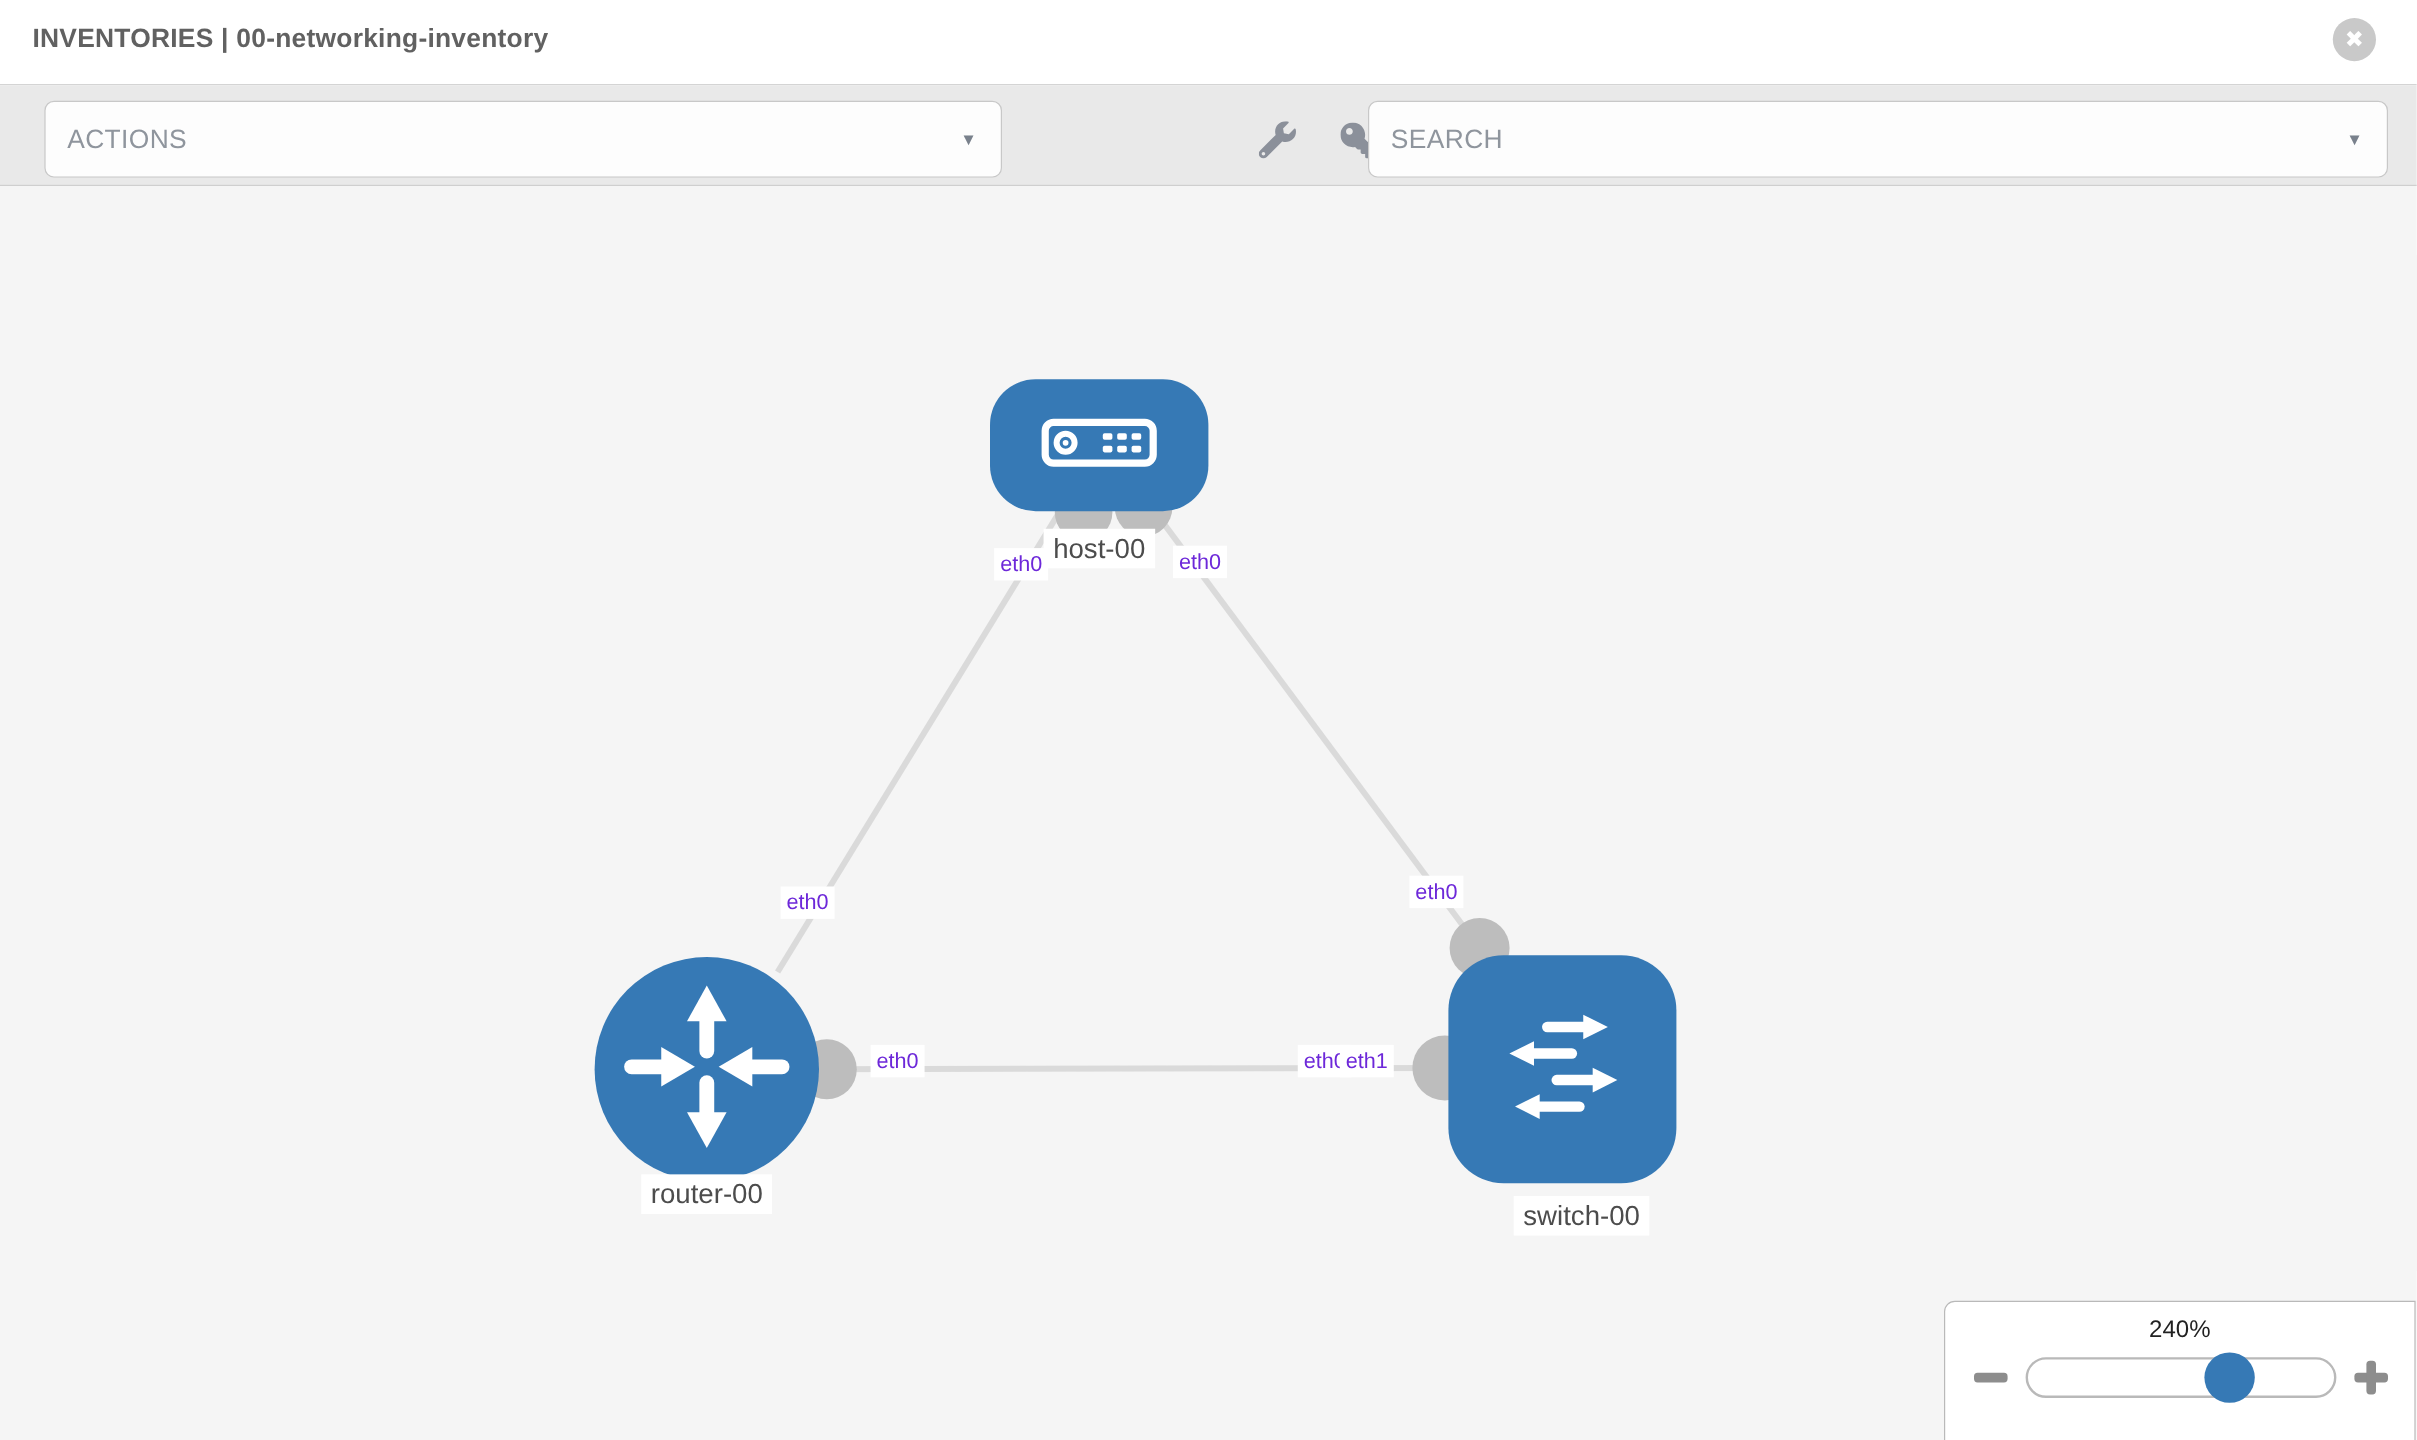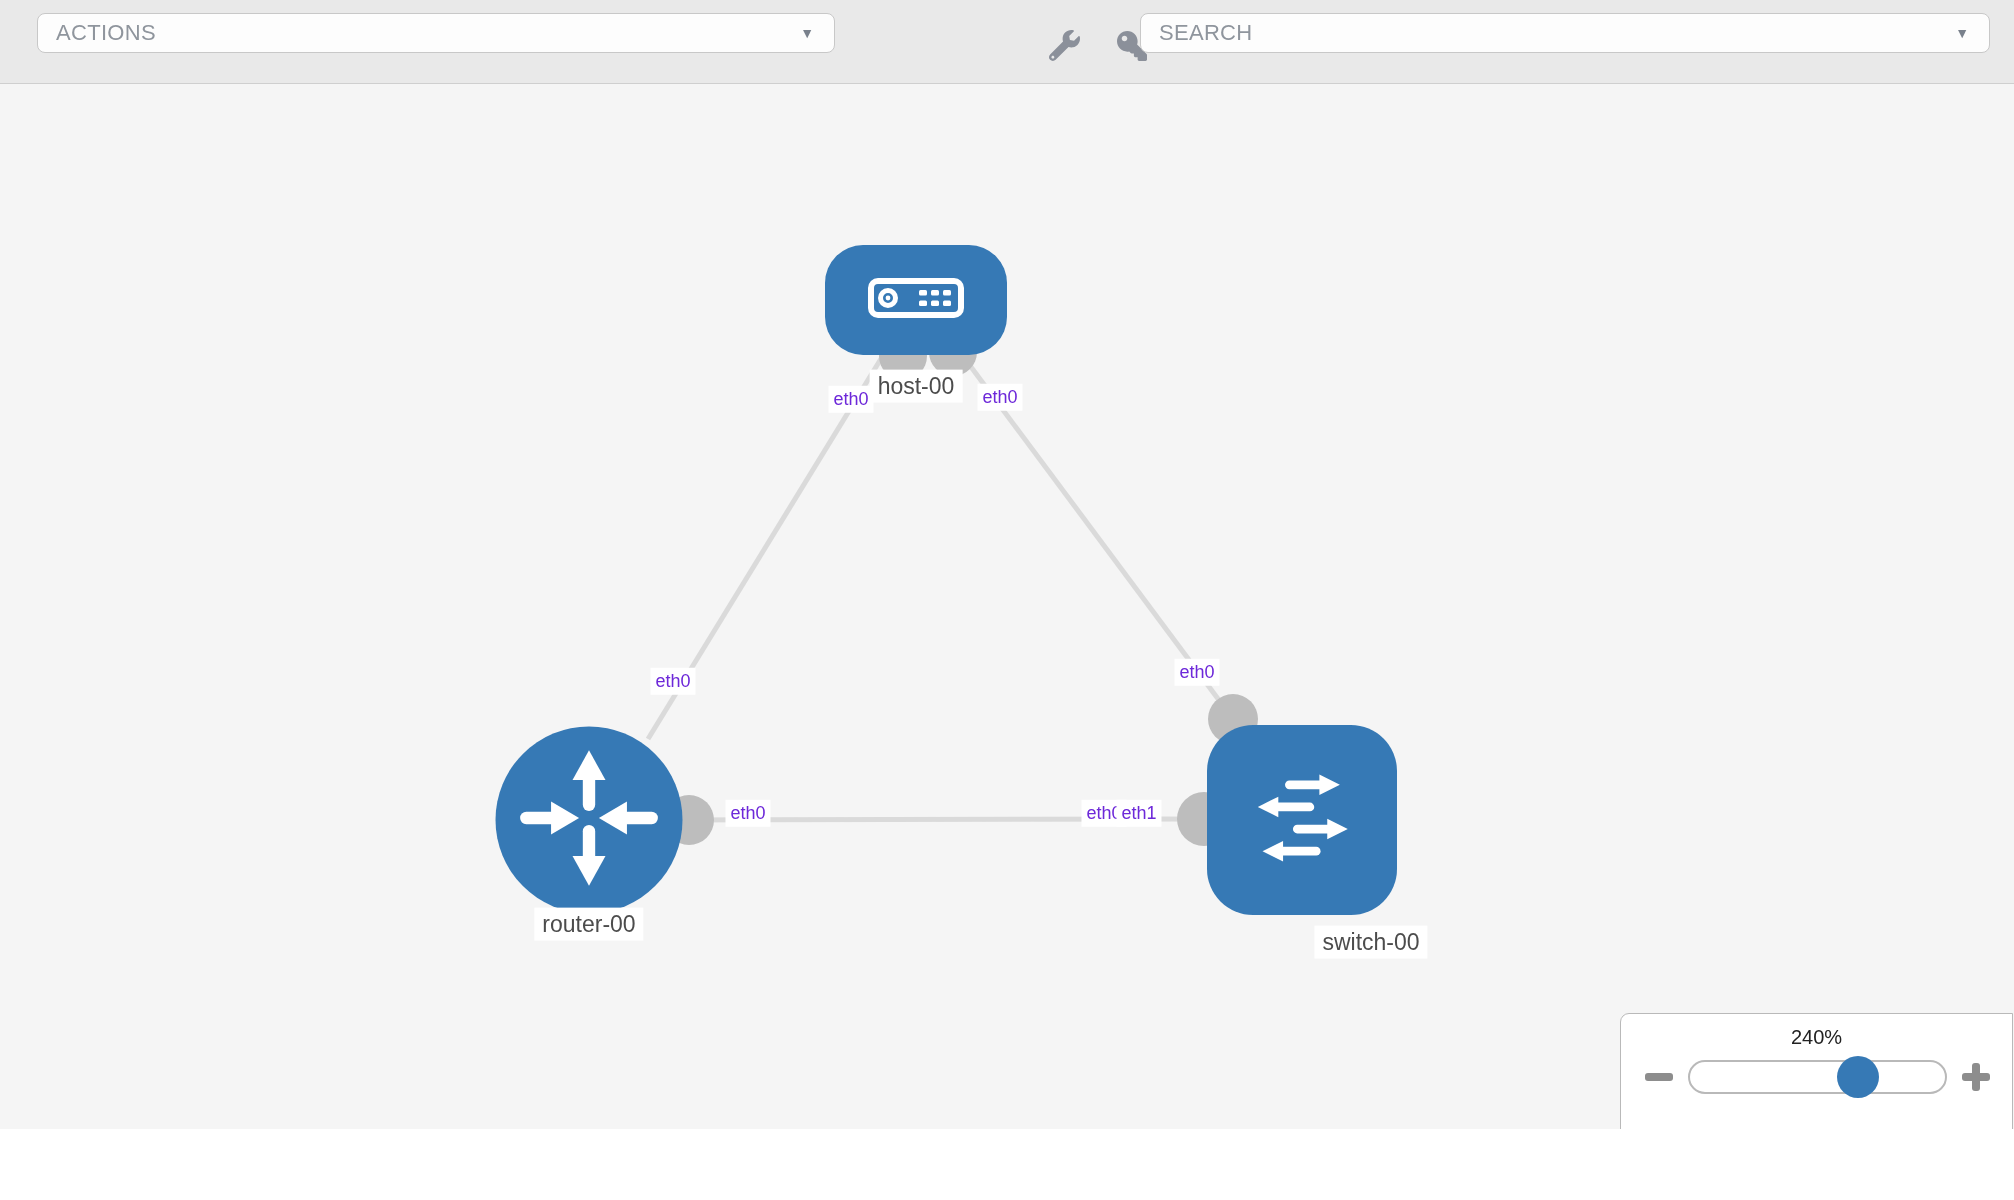--- a/index.html
+++ b/index.html
@@ -8,21 +8,21 @@
 
   
   .hdr{position:relative;height:70px;background:#fff;border-bottom:1px solid #d4d4d4;}
   .hdr h1{margin:0;position:absolute;left:27px;top:19px;font-size:22px;font-weight:700;color:#616161;letter-spacing:.2px;}
   .close-btn{position:absolute;left:1944px;top:15px;width:36px;height:36px;border:none;padding:0;
     border-radius:50%;background:#c9c9c9;color:#fff;cursor:pointer;display:flex;align-items:center;justify-content:center;
     font-size:19px;font-weight:700;line-height:1;font-family:inherit;}
 
   
   .tbar{position:relative;height:83px;background:#e9e9e9;border-bottom:1px solid #cfcfcf;}
-  .select{position:absolute;top:13px;height:40px;background:#fdfdfd;border:1px solid #c8c8c8;border-radius:8px;
+  .select{position:absolute;top:13px;height:64px;background:#fdfdfd;border:1px solid #c8c8c8;border-radius:8px;
     box-sizing:border-box;display:flex;align-items:center;justify-content:space-between;cursor:pointer;}
   .select .ph{font-size:22px;color:#8f959d;padding-left:18px;letter-spacing:.3px;}
   .select .caret{font-size:14px;color:#79818c;padding-right:20px;}
   .sel-actions{left:37px;width:798px;}
   .sel-search{left:1128px;width:850px;margin-left:12px;}
   .tool-btn{position:absolute;top:27px;width:40px;height:40px;border:none;background:transparent;padding:0;cursor:pointer;
     display:flex;align-items:center;justify-content:center;}
   .tool-btn.wrench{left:1044px;}
   .tool-btn.key{left:1112px;}
 
@@ -51,20 +51,26 @@
   .zoom-track{position:relative;flex:1;height:34px;margin:0 15px;background:#fff;border:2px solid #b9b9b9;
     border-radius:18px;box-sizing:border-box;cursor:pointer;}
   .zoom-handle{position:absolute;top:50%;width:42px;height:42px;border-radius:50%;background:#3679b5;
     transform:translate(-50%,-50%);cursor:pointer;}
 </style>
 </head>
 <body>
 
 <div class="window">
 
+  <header class="hdr">
+    <h1>INVENTORIES | 00-networking-inventory</h1>
+    <button class="close-btn">
+      <span>✖</span>
+    </button>
+  </header>
 
   <div class="tbar">
     <div class="select sel-actions">
       <span class="ph">ACTIONS</span>
       <span class="caret">▼</span>
     </div>
 
     <button class="tool-btn wrench">
       <span>
         <svg width="31" height="31" viewBox="0 0 512 512">
@@ -136,21 +142,21 @@
                 <line x1="10" y1="-14" x2="-32" y2="-14"></line>
                 <line x1="-6" y1="14" x2="34" y2="14"></line>
                 <line x1="18" y1="42" x2="-26" y2="42"></line>
               </g>
               <polygon points="22,-55 22,-29 48,-42" fill="#fff"></polygon>
               <polygon points="-30,-27 -30,-1 -56,-14" fill="#fff"></polygon>
               <polygon points="32,1 32,27 58,14" fill="#fff"></polygon>
               <polygon points="-24,29 -24,55 -50,42" fill="#fff"></polygon>
             </svg></span>
         </div>
-        <div class="node-label" style="left: 1371px; top: 858px;">switch-00</div>
+        <div class="node-label" style="left: 1318px; top: 858px;">switch-00</div>
         <div class="eth-label" style="left: 851px; top: 315px;">eth0</div>
         <div class="eth-label" style="left: 1000px; top: 313px;">eth0</div>
         <div class="eth-label" style="left: 673px; top: 597px;">eth0</div>
         <div class="eth-label" style="left: 1197px; top: 588px;">eth0</div>
         <div class="eth-label" style="left: 748px; top: 729px;">eth0</div>
         <div class="eth-label" style="left: 1104px; top: 729px;">eth0</div>
         <div class="eth-label" style="left: 1139px; top: 729px; text-align: center;">eth1</div>
       </div>
 
     <div class="zoom-panel">

